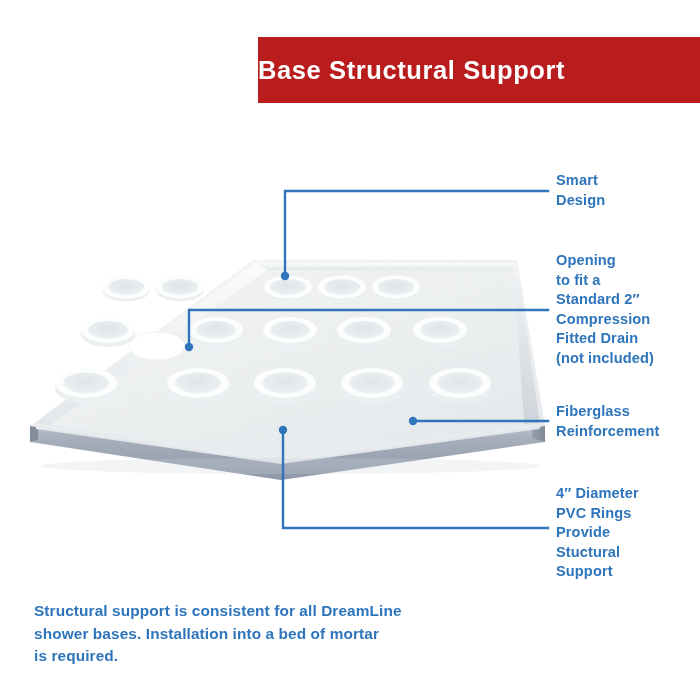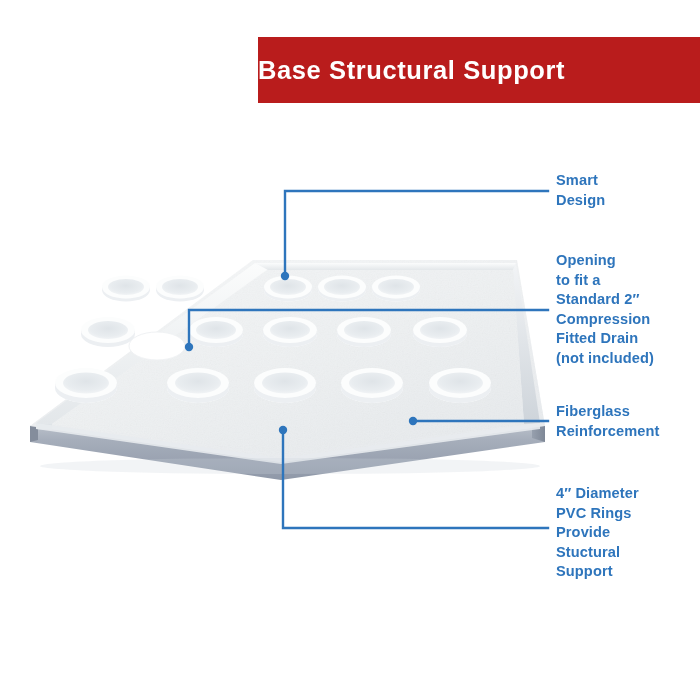--- a/index.html
+++ b/index.html
@@ -317,14 +317,17 @@
 
   <div class="callout" id="callout-fiberglass">Fiberglass
 Reinforcement</div>
 
   <div class="callout" id="callout-pvc-rings">4″ Diameter
 PVC Rings
 Provide
 Stuctural
 Support</div>
 
+  <div class="footer-note">Structural support is consistent for all DreamLine
+shower bases. Installation into a bed of mortar
+is required.</div>
 
 </div>
 
 </body></html>

